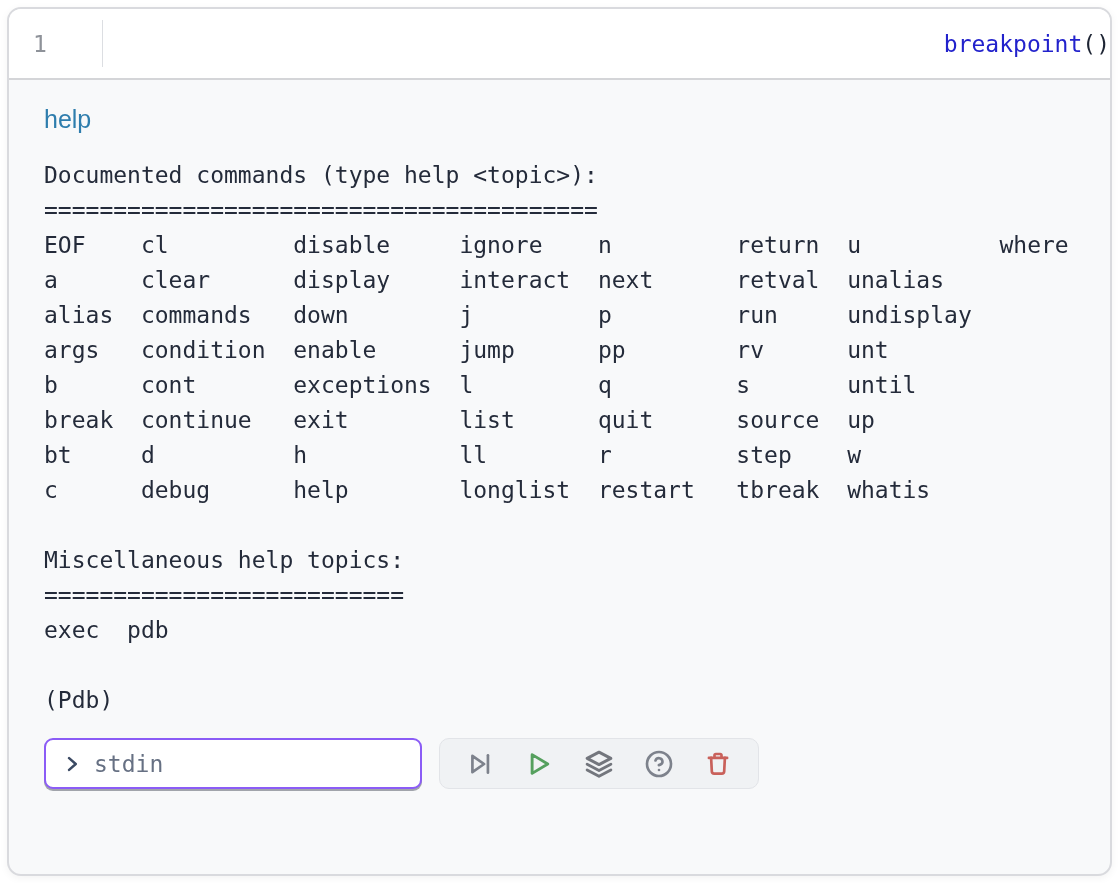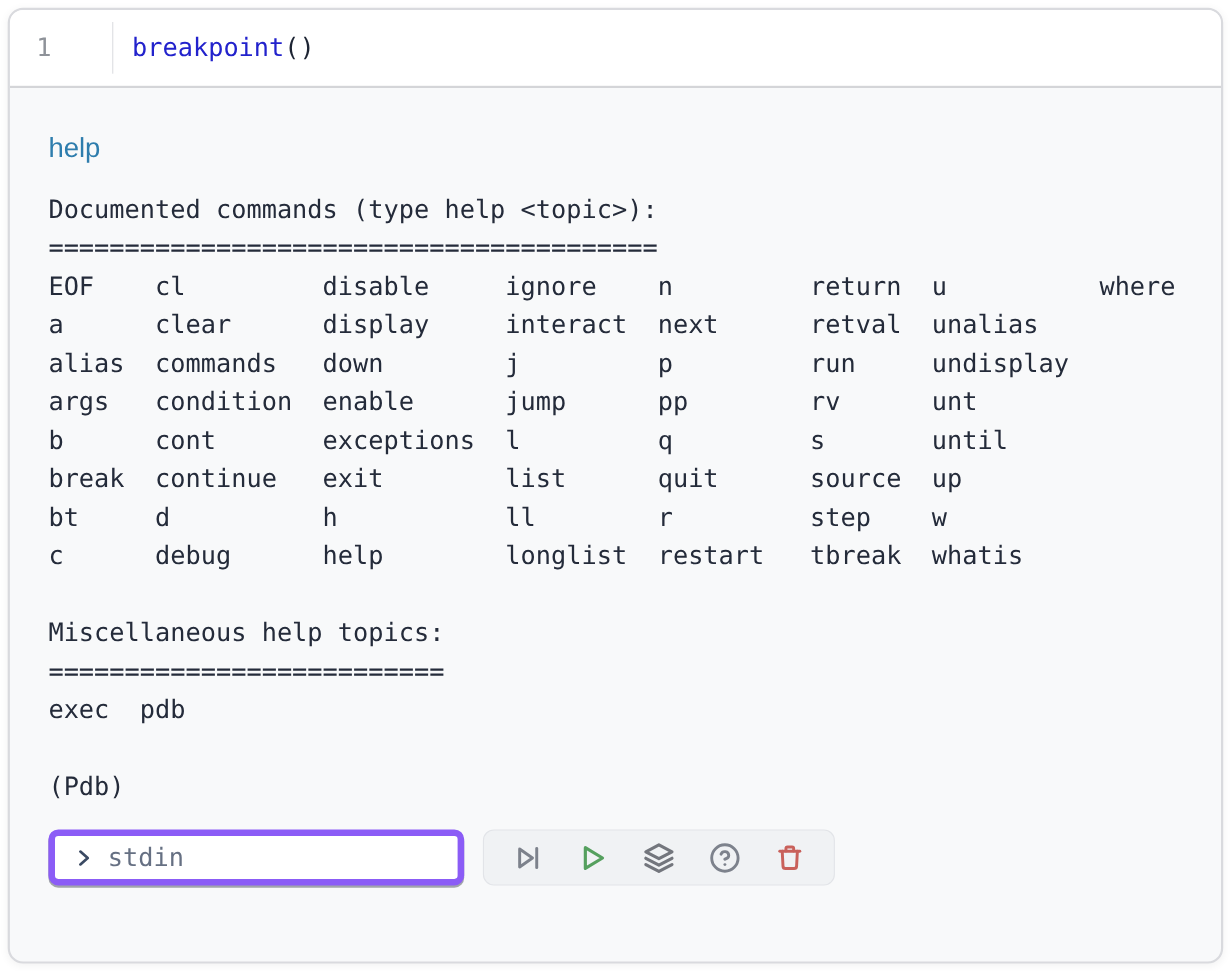--- a/index.html
+++ b/index.html
@@ -20,42 +20,42 @@
   }
   .gutter {
     width:93px; display:flex; align-items:center;
     font-family:"DejaVu Sans Mono", monospace; font-size:23px; color:#8e9299;
     padding-left:24px;
   }
   .gutter-sep { width:0; border-left:1px solid #dcdee2; margin:11px 0; }
   .code-line {
     display:flex; align-items:center; padding-left:17px;
     font-family:"DejaVu Sans Mono", monospace; font-size:23px; color:#1d2433;
-    flex:1; cursor:text;
+    flex:1; cursor:text;justify-content:flex-end;
   }
   .tok-builtin { color:#2222cc; }
   .tok-punct   { color:#1d2433; }
 
   
-  .console { padding:32px 35px 0 35px; }
+  .console { padding:16px 35px 0 35px; }
   .input-echo {
     margin-top:8px; font-size:25px; line-height:30px; color:#2e7dad;
   }
   .pdb-output {
     margin-top:24px;
     font-family:"DejaVu Sans Mono", monospace;
     font-size:23px; line-height:35px; color:#242b3a;
     white-space:pre;
   }
 
   
   .io-row { display:flex; margin-top:20px; margin-left:0; align-items:center; }
   .stdin-box {
     width:378px; height:51px; background:#ffffff;
-    border:6px solid #8b5cf6; border-radius:9px;
+    border:2px solid #8b5cf6; border-radius:9px;
     box-shadow:0 2px 0 rgba(90,95,105,0.55);
     display:flex; padding:0 12px 0 16px;
   }
   .stdin-box .chev { flex:0 0 auto; display:flex; align-items:center; margin-right:12px; }
   .stdin-input {
     flex:1; border:none; outline:none; background:transparent;
     font-family:"DejaVu Sans Mono", monospace; font-size:23px; color:#242b3a;
   }
   .stdin-input::placeholder { color:#667083; opacity:1; }
 

